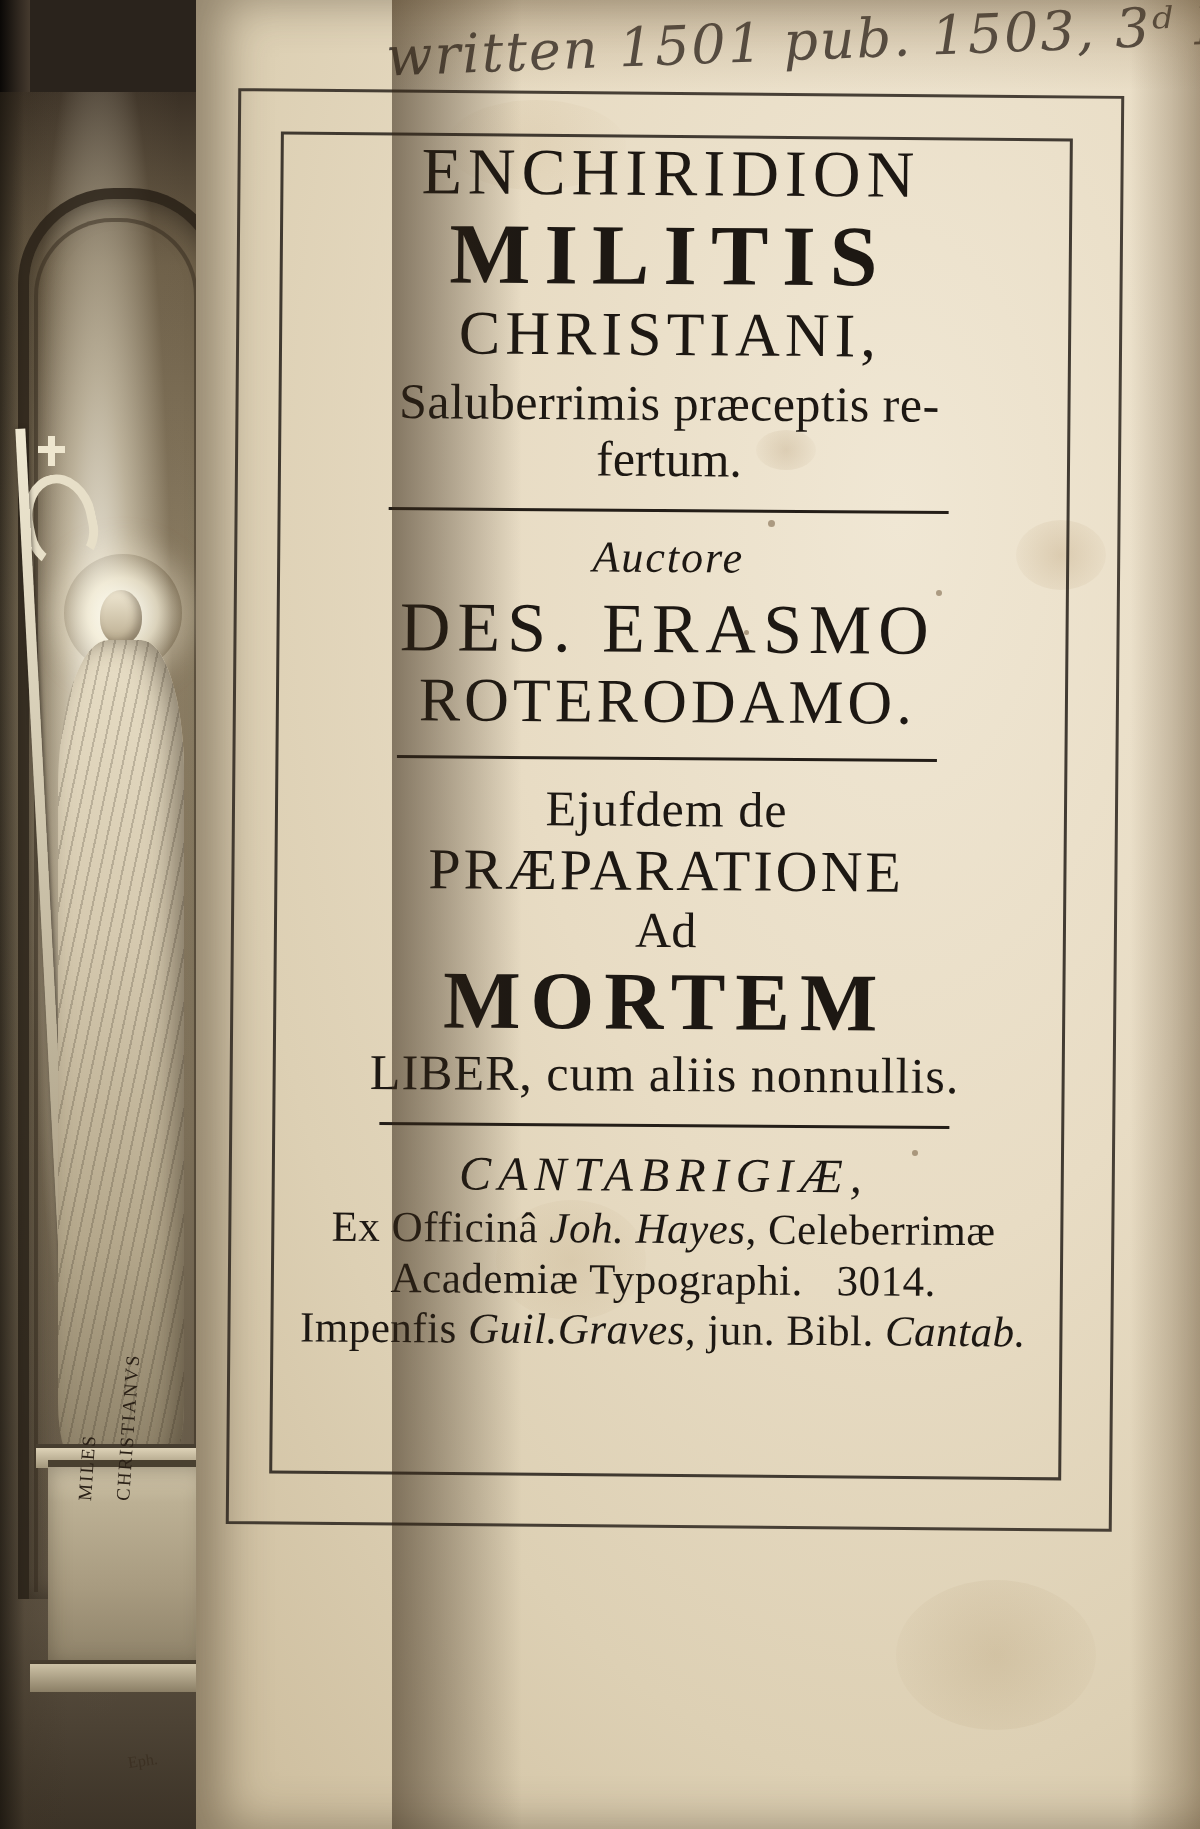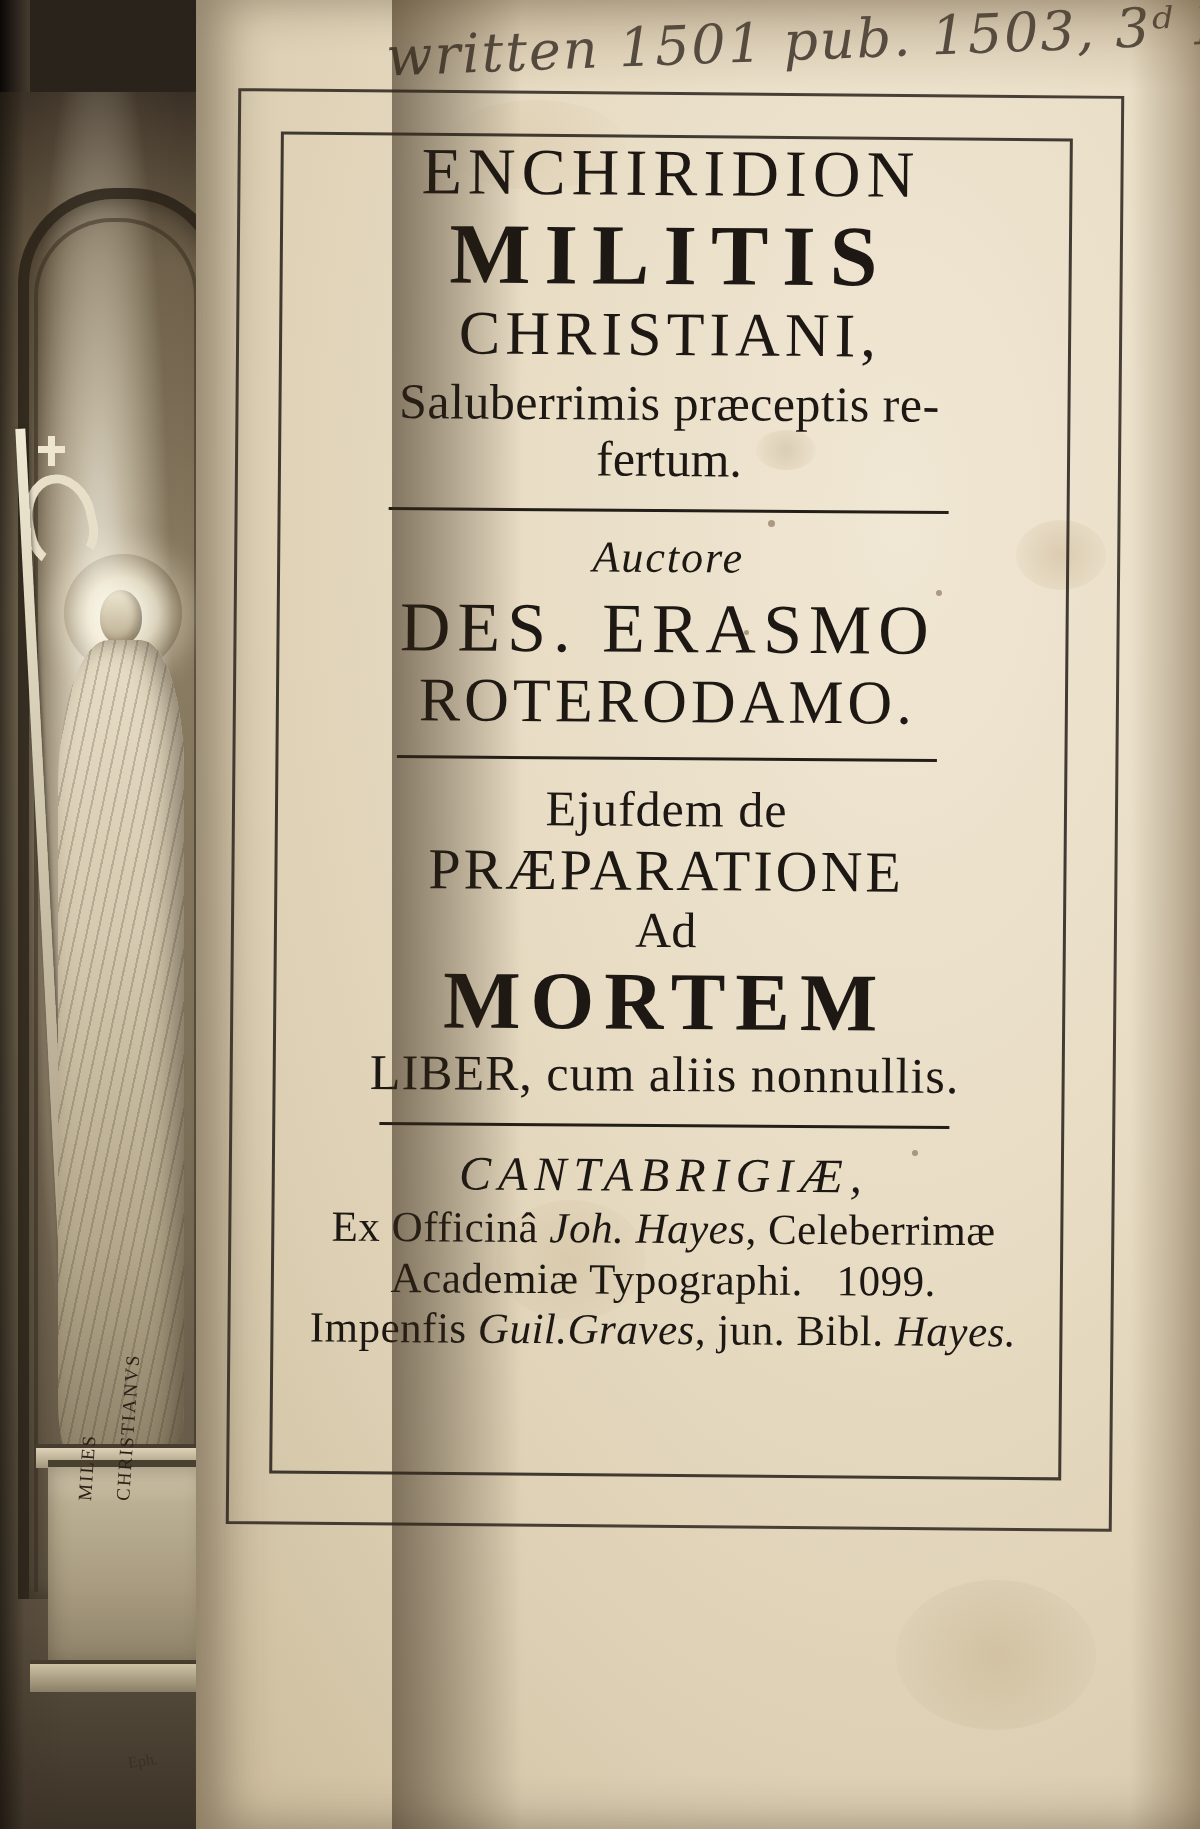--- a/index.html
+++ b/index.html
@@ -423,22 +423,22 @@
       <span class="ln l-praeparatione">PRÆPARATIONE</span>
       <span class="ln l-ad">Ad</span>
       <span class="ln l-mortem">MORTEM</span>
       <span class="ln l-liber">LIBER, cum aliis nonnullis.</span>
 
       <div class="rule w2"></div>
 
       <div class="imprint">
         <span class="ln l-cantabrigiae">CANTABRIGIÆ,</span>
         <span class="ln imp-line"><span>Ex Officinâ </span><i>Joh. Hayes</i><span>, Celeberrimæ</span></span>
-        <span class="ln imp-line"><span>Academiæ Typographi.</span>&nbsp;&nbsp;&nbsp;<span>1099.</span></span>
-        <span class="ln imp-line"><span>Impenfis </span><i>Guil.Graves</i><span>, jun. Bibl. </span><i>Hayes.</i></span>
+        <span class="ln imp-line"><span>Academiæ Typographi.</span>&nbsp;&nbsp;&nbsp;<span>3014.</span></span>
+        <span class="ln imp-line"><span>Impenfis </span><i>Guil.Graves</i><span>, jun. Bibl. </span><i>Cantab.</i></span>
       </div>
     </div>
 
     <div class="curve"></div>
     <div class="edge-right"></div>
     <div class="top-edge"></div>
   </div>
 </div>
 
 </body></html>

